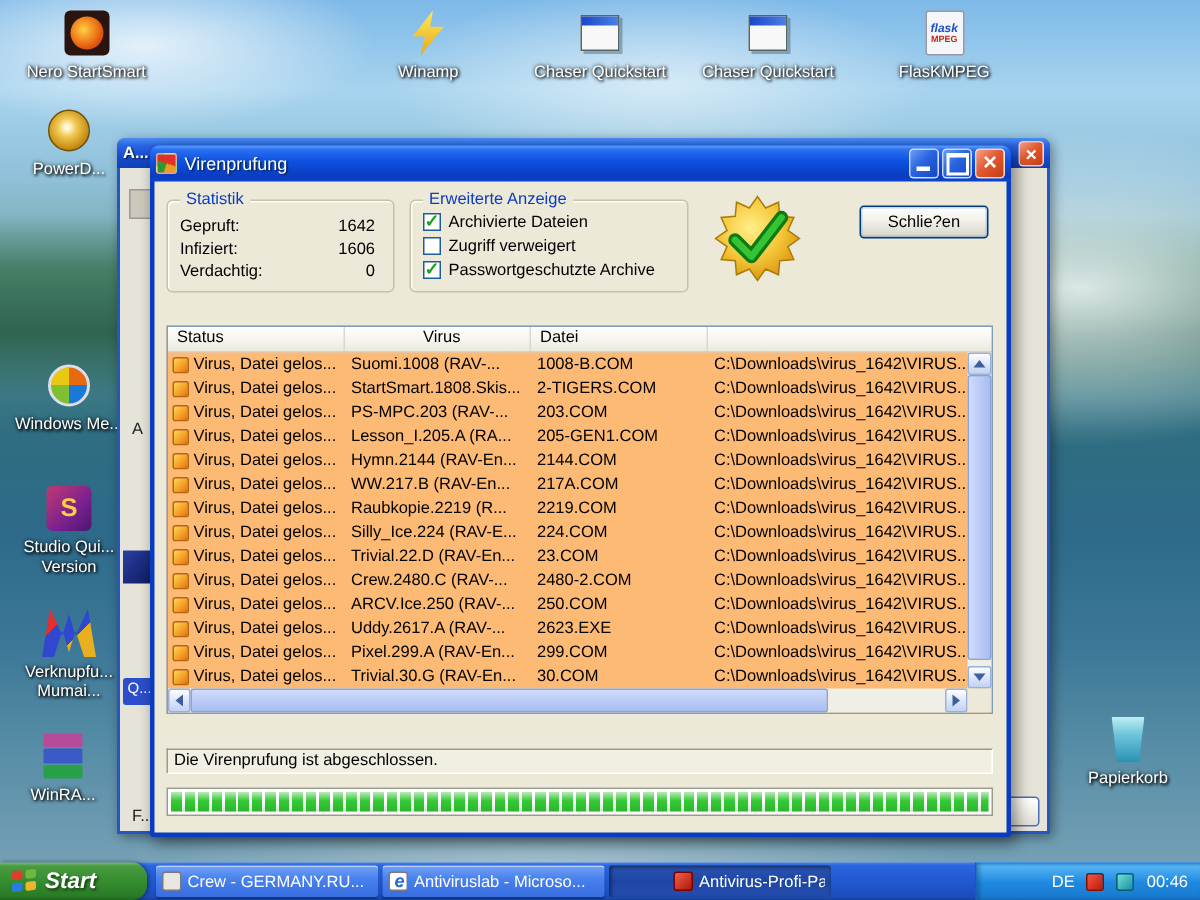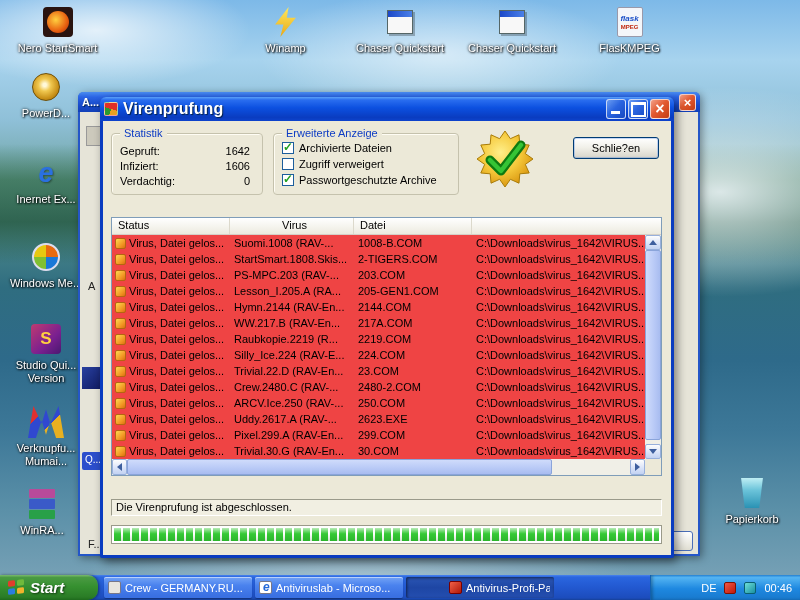--- a/index.html
+++ b/index.html
@@ -84,21 +84,21 @@
   .bgw-btnfrag{position:absolute;right:5px;bottom:3px;width:32px;height:20px;border-radius:3px;
     background:linear-gradient(180deg,#fff,#e0ded2);border:1px solid #4a6eb8;}
 
   
   .dialog{position:absolute;left:100px;top:97px;width:574px;height:461px;z-index:3;
     background:#0a3cc0;border-radius:7px 7px 2px 2px;box-shadow:3px 4px 10px rgba(0,0,0,.45);}
   .dlg-titlebar{height:24px;border-radius:6px 6px 0 0;display:flex;align-items:center;padding:0 4px;
     background:linear-gradient(180deg,#5ba1f8 0%,#2a6ef0 12%,#0c50e0 45%,#0a3cc0 85%,#0d43cc 100%);}
   .dlg-icon{width:14px;height:14px;border-radius:2px;flex:none;
     background:conic-gradient(#e03028 0 30%,#e8a020 30% 55%,#2a9a30 55% 80%,#e03028 80%);border:1px solid #fff8;}
-  .dlg-title{color:#fff;font-weight:bold;font-size:16px;margin-left:5px;flex:1;text-shadow:1px 1px 1px #03204a;}
+  .dlg-title{color:#fff;font-weight:normal;font-size:12px;margin-left:5px;flex:1;text-shadow:1px 1px 1px #03204a;}
   .winbtn{width:20px;height:20px;border-radius:3px;border:1px solid rgba(255,255,255,.75);margin-left:2px;
     position:relative;display:flex;align-items:center;justify-content:center;}
   .winbtn.min,.winbtn.max{background:linear-gradient(135deg,#6a9cf2,#2a64e0 45%,#1648c0);}
   .winbtn.close{background:linear-gradient(135deg,#f2a088,#e35a31 45%,#c43c12);}
   .winbtn.min::after{content:"";position:absolute;left:4px;bottom:4px;width:9px;height:3px;background:#fff;}
   .winbtn.max::after{content:"";width:11px;height:10px;border:2px solid #fff;border-top-width:3px;}
   .winbtn.close::after{content:"×";color:#fff;font-size:16px;font-weight:bold;line-height:1;}
   .dlg-client{position:absolute;left:3px;right:3px;top:24px;bottom:3px;background:#ece9d8;}
 
   .grp{position:absolute;border:1px solid #c5c2ad;border-radius:4px;box-shadow:inset 1px 1px 0 #fffdf4;}
@@ -109,21 +109,21 @@
   .chk-row{display:flex;align-items:center;gap:5px;height:16px;padding-left:8px;font-size:11px;}
   .chk{position:relative;width:12px;height:12px;background:#fff;border:1px solid #1c5e9c;flex:none;}
   .chk.checked::after{content:"✓";position:absolute;top:-3px;left:0;color:#21a121;font-size:12px;font-weight:bold;}
 
   .shield{position:absolute;left:372px;top:8px;width:60px;height:60px;}
   .dlg-close-btn{position:absolute;right:12px;top:16px;width:86px;height:22px;border:1px solid #003c74;border-radius:3px;
     background:linear-gradient(180deg,#fff,#f2f1ea 45%,#dcdad0 90%,#cfcdc0);font-size:11px;
     box-shadow:inset 0 0 0 1px rgba(90,140,230,.35);cursor:pointer;}
 
   
-  .lv{position:absolute;left:8px;top:96px;width:551px;height:259px;border:1px solid #7f9db9;background:#ef4444;}
+  .lv{position:absolute;left:8px;top:96px;width:551px;height:259px;border:1px solid #7f9db9;background:#fdba74;}
   .lv-header{position:absolute;top:0;left:0;right:0;height:17px;display:flex;
     background:linear-gradient(180deg,#fff,#f4f3ec 60%,#eceade);border-bottom:1px solid #d4d0c8;}
   .hcell{font-size:11px;padding:1px 0 0 6px;border-right:1px solid #dcd9cc;overflow:hidden;white-space:nowrap;color:#000;}
   .w-status{width:118px;} .w-virus{width:124px;text-align:center;} .w-datei{width:118px;} .w-verz{flex:1;border-right:0;}
   .lv-rows{position:absolute;top:17px;left:0;right:16px;bottom:16px;overflow:hidden;}
   .lv-row{display:flex;height:16px;align-items:center;font-size:11px;color:#000;}
   .cell{overflow:hidden;white-space:nowrap;padding-left:4px;}
   .c-status{width:118px;display:flex;align-items:center;gap:3px;padding-left:3px;}
   .c-status .txt{overflow:hidden;white-space:nowrap;}
   .row-ic{width:11px;height:11px;border-radius:2px;flex:none;border:1px solid #b56510;
@@ -223,26 +223,20 @@
       </span>
     <span class="dicon-label">FlasKMPEG</span>
   </div>
 
   <div class="dicon di-power">
     <span class="ic">
         <span class="ic-power"></span>
       </span>
     <span class="dicon-label">PowerD...</span>
   </div>
-  <div class="dicon di-ie">
-    <span class="ic">
-        <span class="ic-ie"></span>
-      </span>
-    <span class="dicon-label">Inernet Ex...</span>
-  </div>
   <div class="dicon di-wmp">
     <span class="ic">
         <span class="ic-wmp"></span>
       </span>
     <span class="dicon-label">Windows Me...</span>
   </div>
   <div class="dicon di-studio">
     <span class="ic">
         <span class="ic-studio"></span>
       </span>

